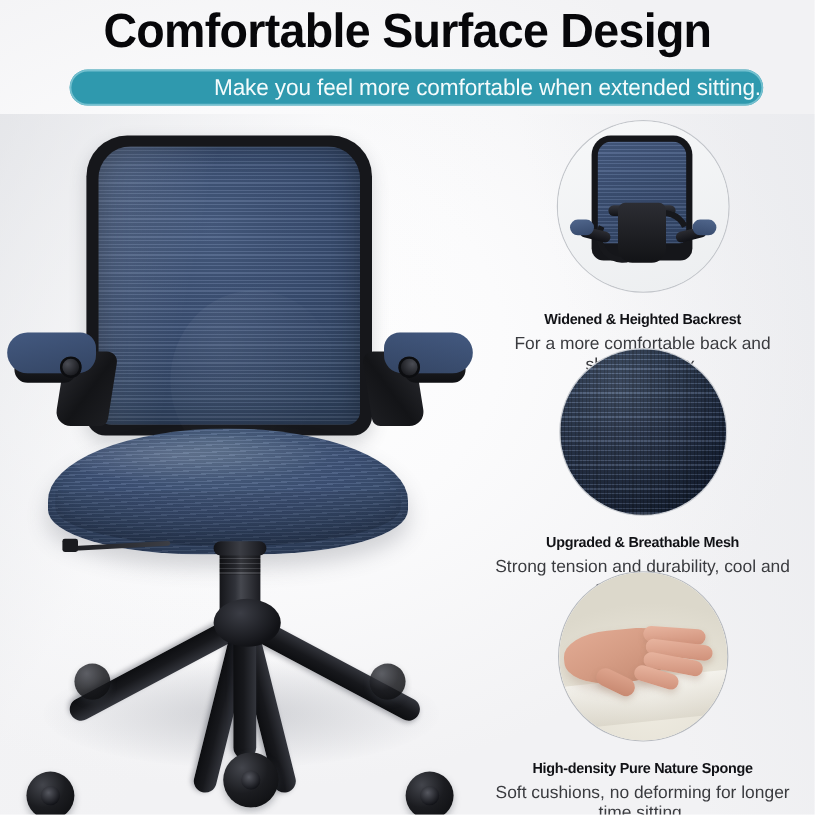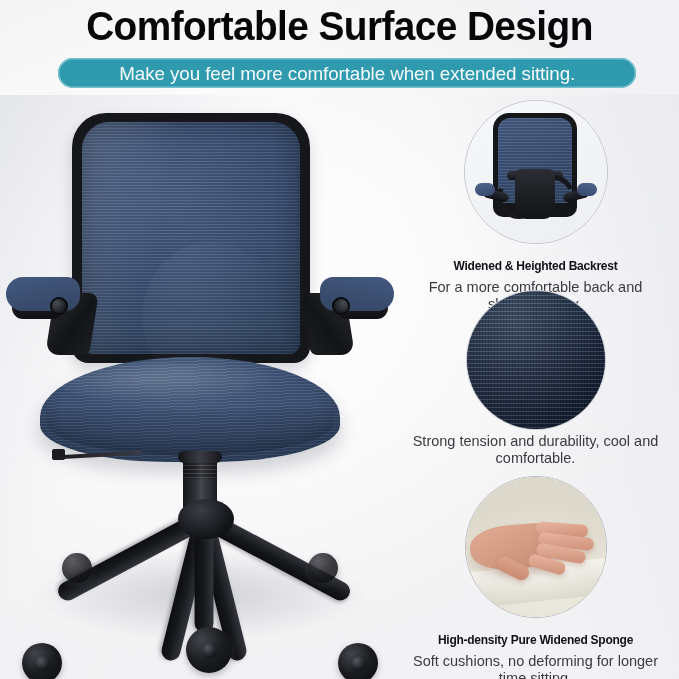--- a/index.html
+++ b/index.html
@@ -35,21 +35,21 @@
     font-size:40px;line-height:44px;
     font-weight:700;letter-spacing:-.6px;
     color:#07070a;
     font-family:"Liberation Sans", sans-serif;
     transform:scaleX(.97);
   }
   .pill{
     position:absolute;left:58px;top:58px;width:578px;height:30px;
     background:#2f99ae;border-radius:16px;
     box-shadow:inset 0 0 0 1.5px #74c0cf;
-    display:flex;align-items:center;justify-content:center;
+    display:flex;align-items:center;justify-content:flex-end;
   }
   .pill-text{
     color:#f4fbfc;font-size:19px;line-height:19px;font-weight:400;
     letter-spacing:-.1px;white-space:nowrap;transform:scaleX(.99);
   }
 
   
   .chair-stage{position:absolute;left:0;top:95px;width:400px;height:584px;}
 
   .chair-shadow{
@@ -396,32 +396,33 @@
         </div>
       </div>
       <div class="f-title">Widened &amp; Heighted Backrest</div>
       <div class="f-desc">For a more comfortable back and shoulder relax.</div>
     </div>
 
     <div class="feature f2">
       <div class="circ c2">
         <div class="mesh-macro"></div>
       </div>
+      <div class="f-title">Upgraded &amp; Breathable Mesh</div>
       <div class="f-desc">Strong tension and durability, cool and comfortable.</div>
     </div>
 
     <div class="feature f3">
       <div class="circ c3">
         <div class="foam"></div>
         <div class="foam-edge"></div>
         <div class="palm"></div>
         <div class="finger fg1"></div>
         <div class="finger fg2"></div>
         <div class="finger fg3"></div>
         <div class="finger fg4"></div>
         <div class="finger thumb"></div>
       </div>
-      <div class="f-title">High-density Pure Widened Sponge</div>
+      <div class="f-title">High-density Pure Nature Sponge</div>
       <div class="f-desc">Soft cushions, no deforming for longer time sitting.</div>
     </div>
 
   </div>
 </div>
 
 </body></html>

